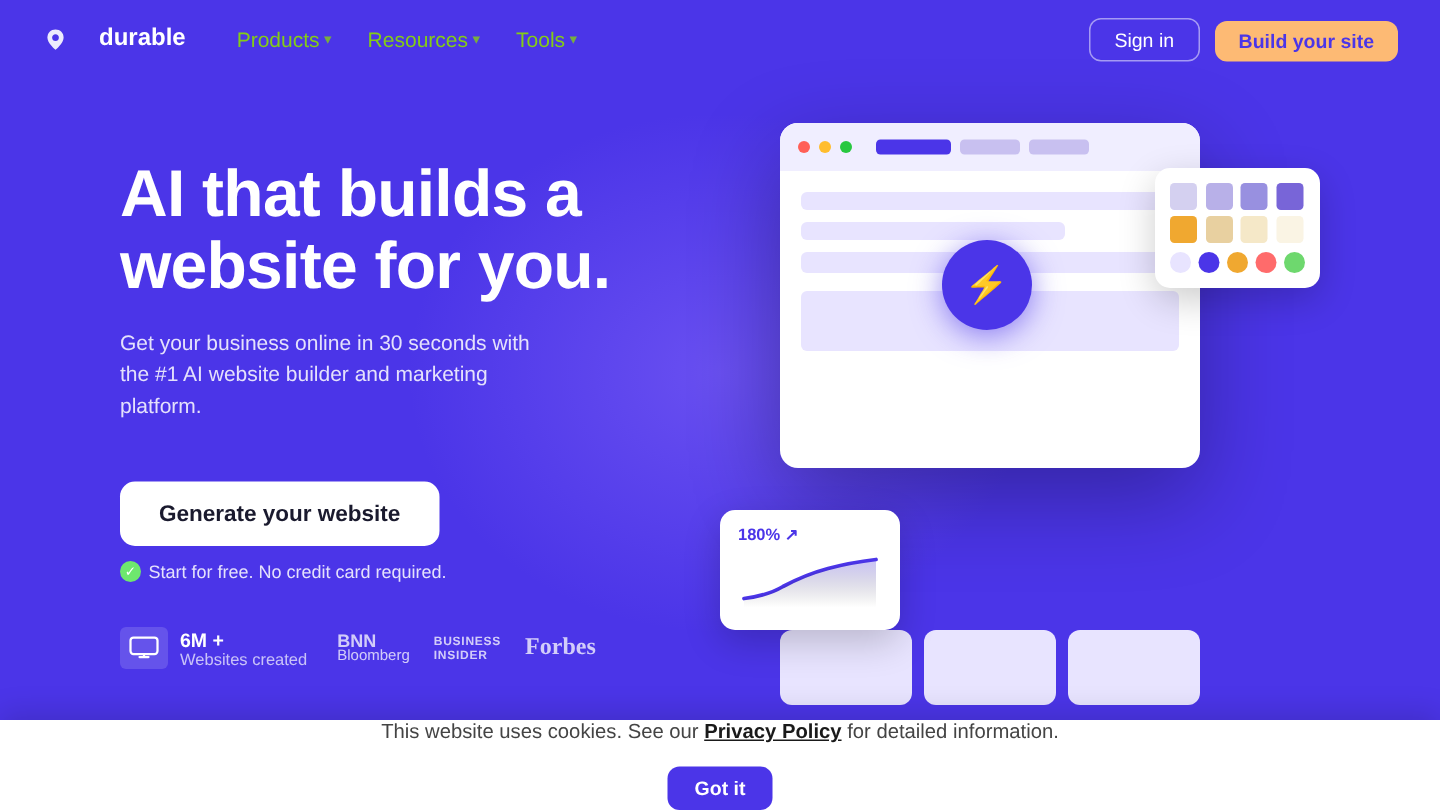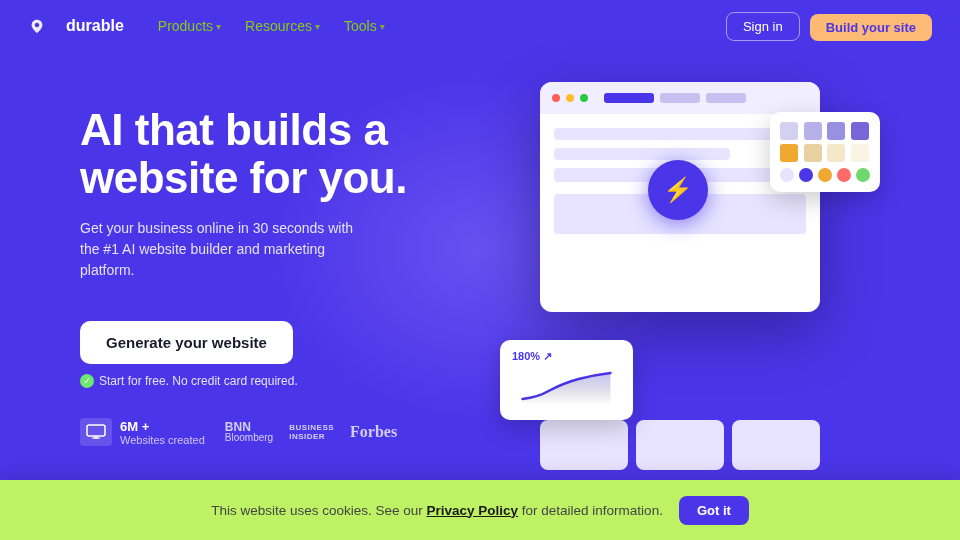--- a/index.html
+++ b/index.html
@@ -88,21 +88,20 @@
       font-weight: 600;
     }
 
     
     .hero {
       display: flex;
       align-items: center;
       padding: 20px 80px 0 80px;
       position: relative;
       height: calc(540px - 52px - 60px);
-      gap: 20px;
     }
 
     .hero-text {
       flex: 0 0 380px;
       z-index: 2;
     }
 
     .hero-title {
       font-size: 44px;
       font-weight: 800;
@@ -317,21 +316,21 @@
     }
 
     .grid-card {
       height: 50px;
       background: #e8e4ff;
       border-radius: 8px;
     }
 
     
     .analytics-card {
-      width: 133px;
+      width: 120px;
       height: 80px;
       background: #fff;
       border-radius: 10px;
       position: absolute;
       bottom: 60px;
       left: 20px;
       z-index: 6;
       padding: 10px 12px;
       box-shadow: 0 8px 25px rgba(0,0,0,0.2);
     }
@@ -387,29 +386,30 @@
       border-radius: 50%;
     }
 
     
     .cookie-banner {
       position: absolute;
       bottom: 0;
       left: 0;
       right: 0;
       height: 60px;
-      background: #bef264;
+      background: #ffffff;
       display: flex;
       align-items: center;
       justify-content: center;
       gap: 16px;
       font-size: 13.5px;
       color: #333;
       box-shadow: 0 -4px 20px rgba(0,0,0,0.15);
       z-index: 20;
+      flex-direction: column;
     }
 
     .cookie-text { color: #444; }
     .cookie-link { color: #1a1a1a; font-weight: 700; text-decoration: underline; cursor: pointer; }
     .btn-gotit {
       background: #4b35e8;
       color: #fff;
       border: none;
       padding: 7px 18px;
       border-radius: 8px;

